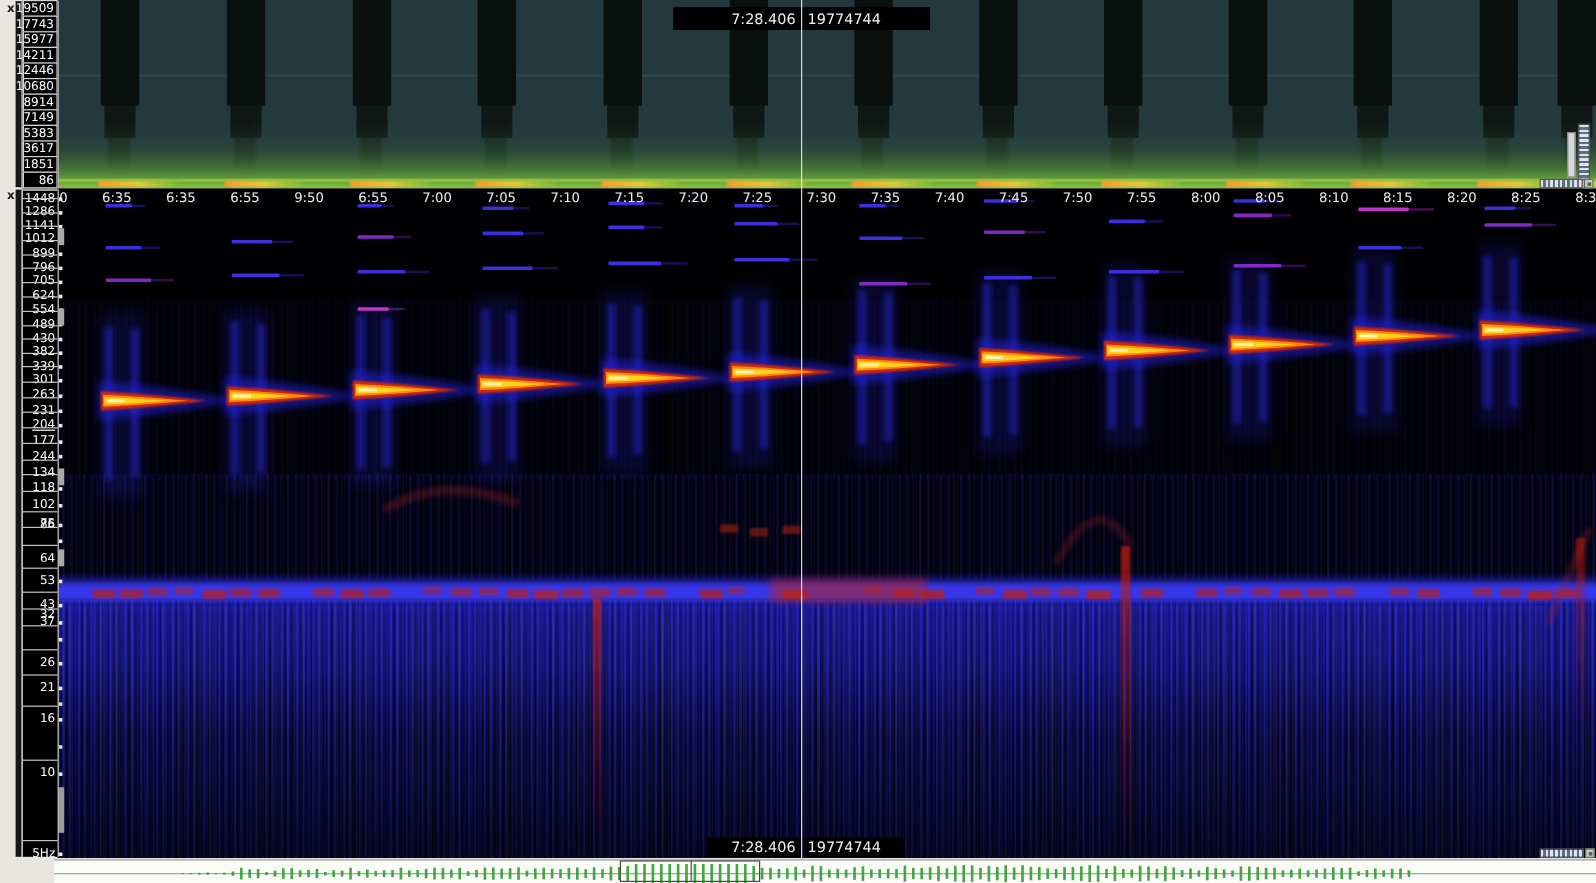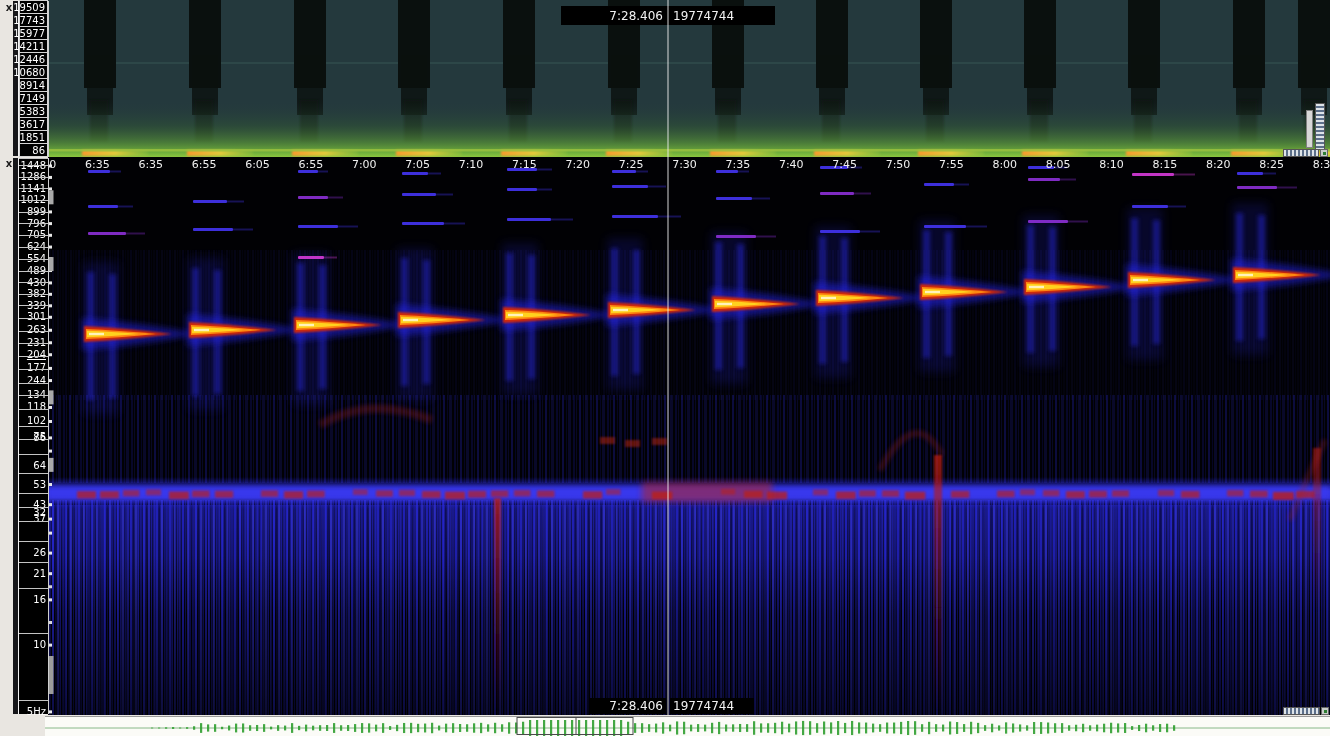--- a/index.html
+++ b/index.html
@@ -610,21 +610,21 @@
     <div class="darkstrip" style="left:13px;top:158px;width:5px;height:556px;"></div>
 
     <div class="closebtn" style="left:3px;top:2px;">x</div>
     <div class="closebtn" style="left:3px;top:158px;">x</div>
 
     <div class="ruler" id="ruler">
         <div class="tlabel" style="left: 44px;">6:30</div>
         <div class="tlabel" style="left: 97.375px;">6:35</div>
         <div class="tlabel" style="left: 150.75px;">6:35</div>
         <div class="tlabel" style="left: 204.125px;">6:55</div>
-        <div class="tlabel" style="left: 257.5px;">6:05</div>
+        <div class="tlabel" style="left: 257.5px;">9:50</div>
         <div class="tlabel" style="left: 310.875px;">6:55</div>
         <div class="tlabel" style="left: 364.25px; text-align: center;">7:00</div>
         <div class="tlabel" style="left: 417.625px;">7:05</div>
         <div class="tlabel" style="left: 471px;">7:10</div>
         <div class="tlabel" style="left: 524.375px;">7:15</div>
         <div class="tlabel" style="left: 577.75px;">7:20</div>
         <div class="tlabel" style="left: 631.125px;">7:25</div>
         <div class="tlabel" style="left: 684.5px;">7:30</div>
         <div class="tlabel" style="left: 737.875px;">7:35</div>
         <div class="tlabel" style="left: 791.25px;">7:40</div>

